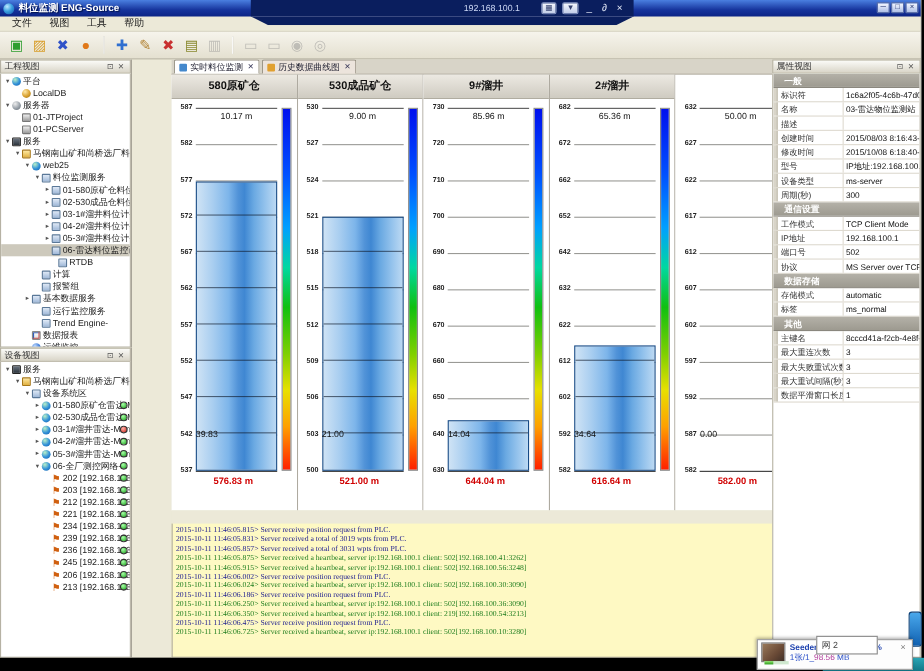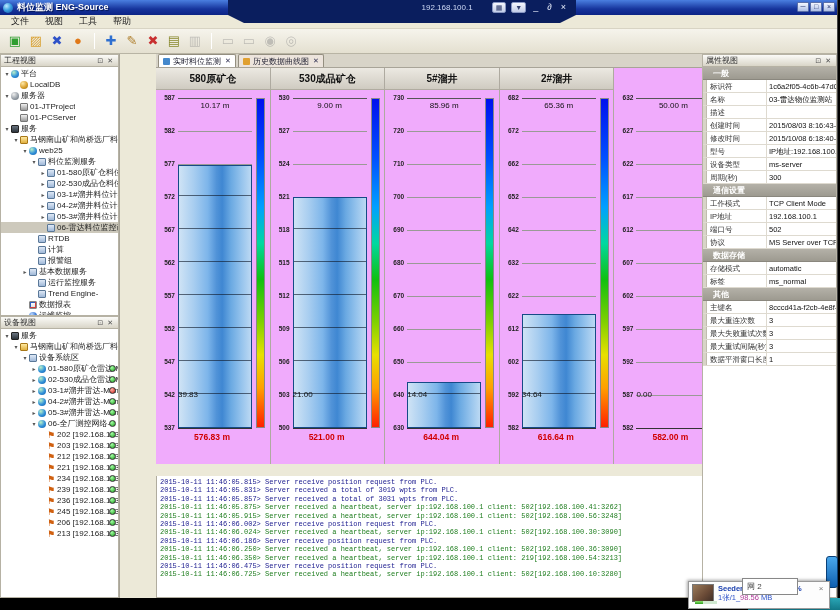--- a/index.html
+++ b/index.html
@@ -74,21 +74,21 @@
   .center { position:absolute; left:128px; width:573px; top:0; bottom:0; border-right:1px solid #a8a498;margin-left:28px; }
   .tab-strip { height:14px; background:#d8d4c8; border-bottom:1px solid #a8a498; display:flex; align-items:flex-end; padding-left:2px; gap:2px; }
   .tab { height:13px; display:flex; align-items:center; padding:0 4px; border:1px solid #948f80; border-bottom:none;
     border-radius:2px 2px 0 0; background:#ece4dc; }
   .tab.active { background:#fff; }
   .tab-icon { width:7px; height:7px; border-radius:1px; margin-right:3px; }
   .tab-label { font-size:8px; color:#223; }
   .tab-close { font-size:7px; color:#335; margin-left:4px; }
 
   .gauge-board { position:absolute; top:14px; left:0; right:0; height:396px; display:flex; background:#e8e6e0; }
-  .gauge-col { flex:1 1 0; position:relative; border-right:1px solid #aeaaa0; background:#f0abfc; }
+  .gauge-col { flex:1 1 0; position:relative; border-right:1px solid #aeaaa0; background:#ffffff; }
   .gauge-col:last-child { border-right:none; }
   .gauge-header { height:22px; background:linear-gradient(#ece9e2,#cfcbc1); border-bottom:1px solid #b0aca0;
     font-size:10px; font-weight:bold; color:#111; text-align:center; line-height:22px; }
   .gauge-plot { position:absolute; top:22px; left:0; right:0; bottom:0; }
   .tick-label { position:absolute; left:0; width:19px; text-align:right; font-size:6.5px; font-weight:bold; color:#222; }
   .grid-line { position:absolute; left:22px; width:74px; height:1px; background:#9a9a96; }
   .grid-line.first { background:#555; }
   .grid-line.last { background:#333; }
   .colorbar { position:absolute; left:100px; top:8px; width:9px; height:330px; border:1px solid #888;
     background:linear-gradient(180deg,#0010ee 0%,#0050ff 18%,#00a0ff 33%,#00d8a0 44%,#10c010 55%,#80d000 68%,#e8e000 78%,#ffa000 88%,#ff2000 100%); }
@@ -96,22 +96,22 @@
     background:linear-gradient(90deg,#cfe3f5 0%,#a9cef0 20%,#7db5ea 40%,#5193d8 52%,#3f87d2 60%,#6aa9e2 72%,#93c2ec 86%,#bcd9f3 100%); }
   .bar-line { position:absolute; left:0; right:0; height:1px; background:rgba(15,25,40,.62); }
   .empty-label { position:absolute; left:22px; width:74px; text-align:center; font-size:8px; color:#111; }
   .fill-label { position:absolute; left:22px; width:74px; font-size:8px; color:#111; z-index:4; }
   .level-label { position:absolute; left:10px; width:92px; text-align:center; font-size:8.5px; font-weight:bold; color:#d00000; }
 
   .log-panel { position:absolute; left:0; right:0; top:410px; bottom:0; background:#ece9d8; }
   .log-header { height:12px; background:linear-gradient(#f4f2ea,#d6d2c4); border:1px solid #b0ac9e;
     font-size:8px; color:#333; display:flex; align-items:center; padding:0 3px; }
   .log-header .ph-title { flex:1; }
-  .log-content { position:absolute; top:12px; left:0; right:0; bottom:0; background:#ffffff; border:1px solid #b0ac9e;
-    border-top:none; overflow:hidden; padding:2px 3px; font-family:Liberation Mono, monospace; font-size:7px; line-height:8.4px; }
+  .log-content { position:absolute; top:12px; left:0; right:0; bottom:0; background:#fef9c3; border:1px solid #b0ac9e;
+    border-top:none; overflow:hidden; padding:2px 3px; font-family:Liberation Serif, serif; font-size:7px; line-height:8.4px; }
   .log-line { white-space:nowrap; }
   .log-line.navy { color:#1a1a8e; }
   .log-line.green { color:#1e7d1e; }
 
   
   .rpanel { position:absolute; left:702px; right:0; top:0; bottom:0; background:#ece9d8; }
   .props-body { position:absolute; top:13px; left:0; right:0; bottom:0; background:#fff; border:1px solid #b6b2a4; border-top:none; overflow:hidden; }
   .prop-section { height:13px; background:linear-gradient(#b4b1a8,#9d9a90); color:#fff; font-size:8px; font-weight:bold;
     line-height:13px; padding-left:10px; border-bottom:1px solid #8a877e; }
   .prop-row { display:flex; height:13px; border-bottom:1px solid #dedad0; }
@@ -262,21 +262,21 @@
           <div class="tree-row" style="padding-left: 38px;">
             <span class="tree-arrow">▸</span>
             <span class="ticon ticon-service"></span>
             <span class="tree-label">05-3#溜井料位计-Mon-</span>
           </div>
           <div class="tree-row selected" style="padding-left: 38px;">
             <span class="tree-arrow"></span>
             <span class="ticon ticon-service"></span>
             <span class="tree-label">06-雷达料位监控画面</span>
           </div>
-          <div class="tree-row" style="padding-left: 29px;">
+          <div class="tree-row" style=" margin-left: 44px;">
             <span class="tree-arrow"></span>
             <span class="ticon ticon-service"></span>
             <span class="tree-label">RTDB</span>
           </div>
           <div class="tree-row" style="padding-left: 29px;">
             <span class="tree-arrow"></span>
             <span class="ticon ticon-service"></span>
             <span class="tree-label">计算</span>
           </div>
           <div class="tree-row" style="padding-left: 29px;">
@@ -519,21 +519,21 @@
                 <div class="bar-line" style="bottom: 132px;"></div>
                 <div class="bar-line" style="bottom: 165px;"></div>
                 <div class="bar-line" style="bottom: 198px;"></div>
               </div>
               <div class="empty-label" style="top: 11px;">9.00 m</div>
               <div class="fill-label" style="top: 300px;">21.00</div>
               <div class="level-label" style="top: 342px;">521.00 m</div>
             </div>
           </div>
           <div class="gauge-col">
-            <div class="gauge-header">5#溜井</div>
+            <div class="gauge-header">9#溜井</div>
             <div class="gauge-plot">
               <div class="tick-label" style="top: 4px;">730</div>
               <div class="grid-line first" style="top: 8px;"></div>
               <div class="tick-label" style="top: 37px;">720</div>
               <div class="grid-line" style="top: 41px;"></div>
               <div class="tick-label" style="top: 70px;">710</div>
               <div class="grid-line" style="top: 74px;"></div>
               <div class="tick-label" style="top: 103px;">700</div>
               <div class="grid-line" style="top: 107px;"></div>
               <div class="tick-label" style="top: 136px;">690</div>

